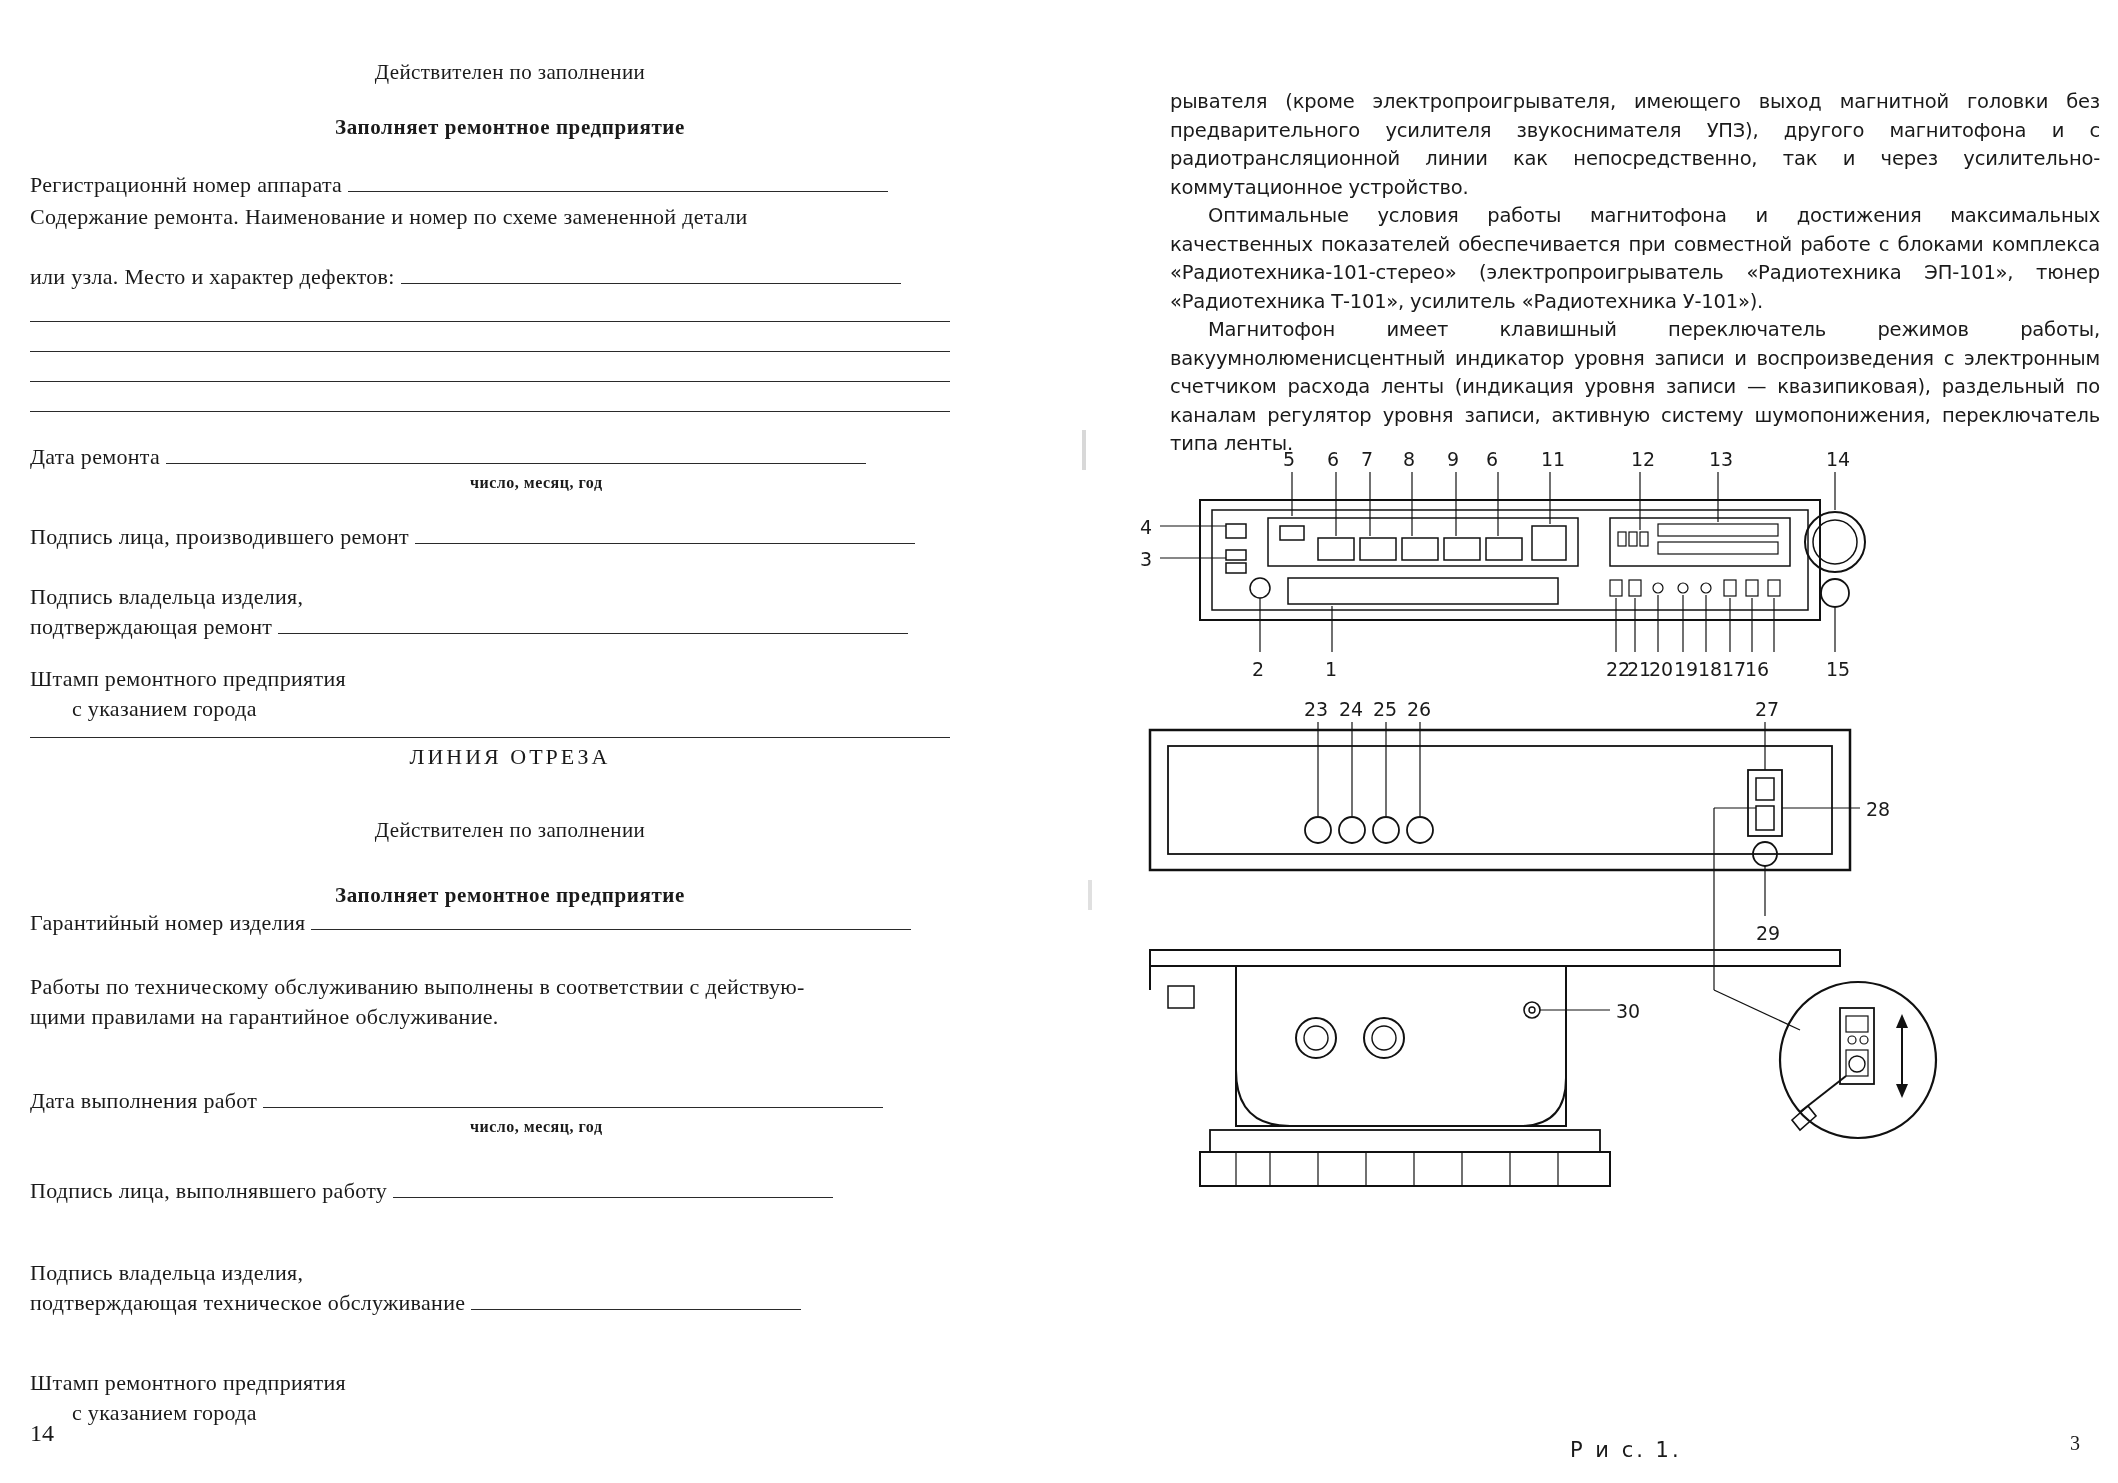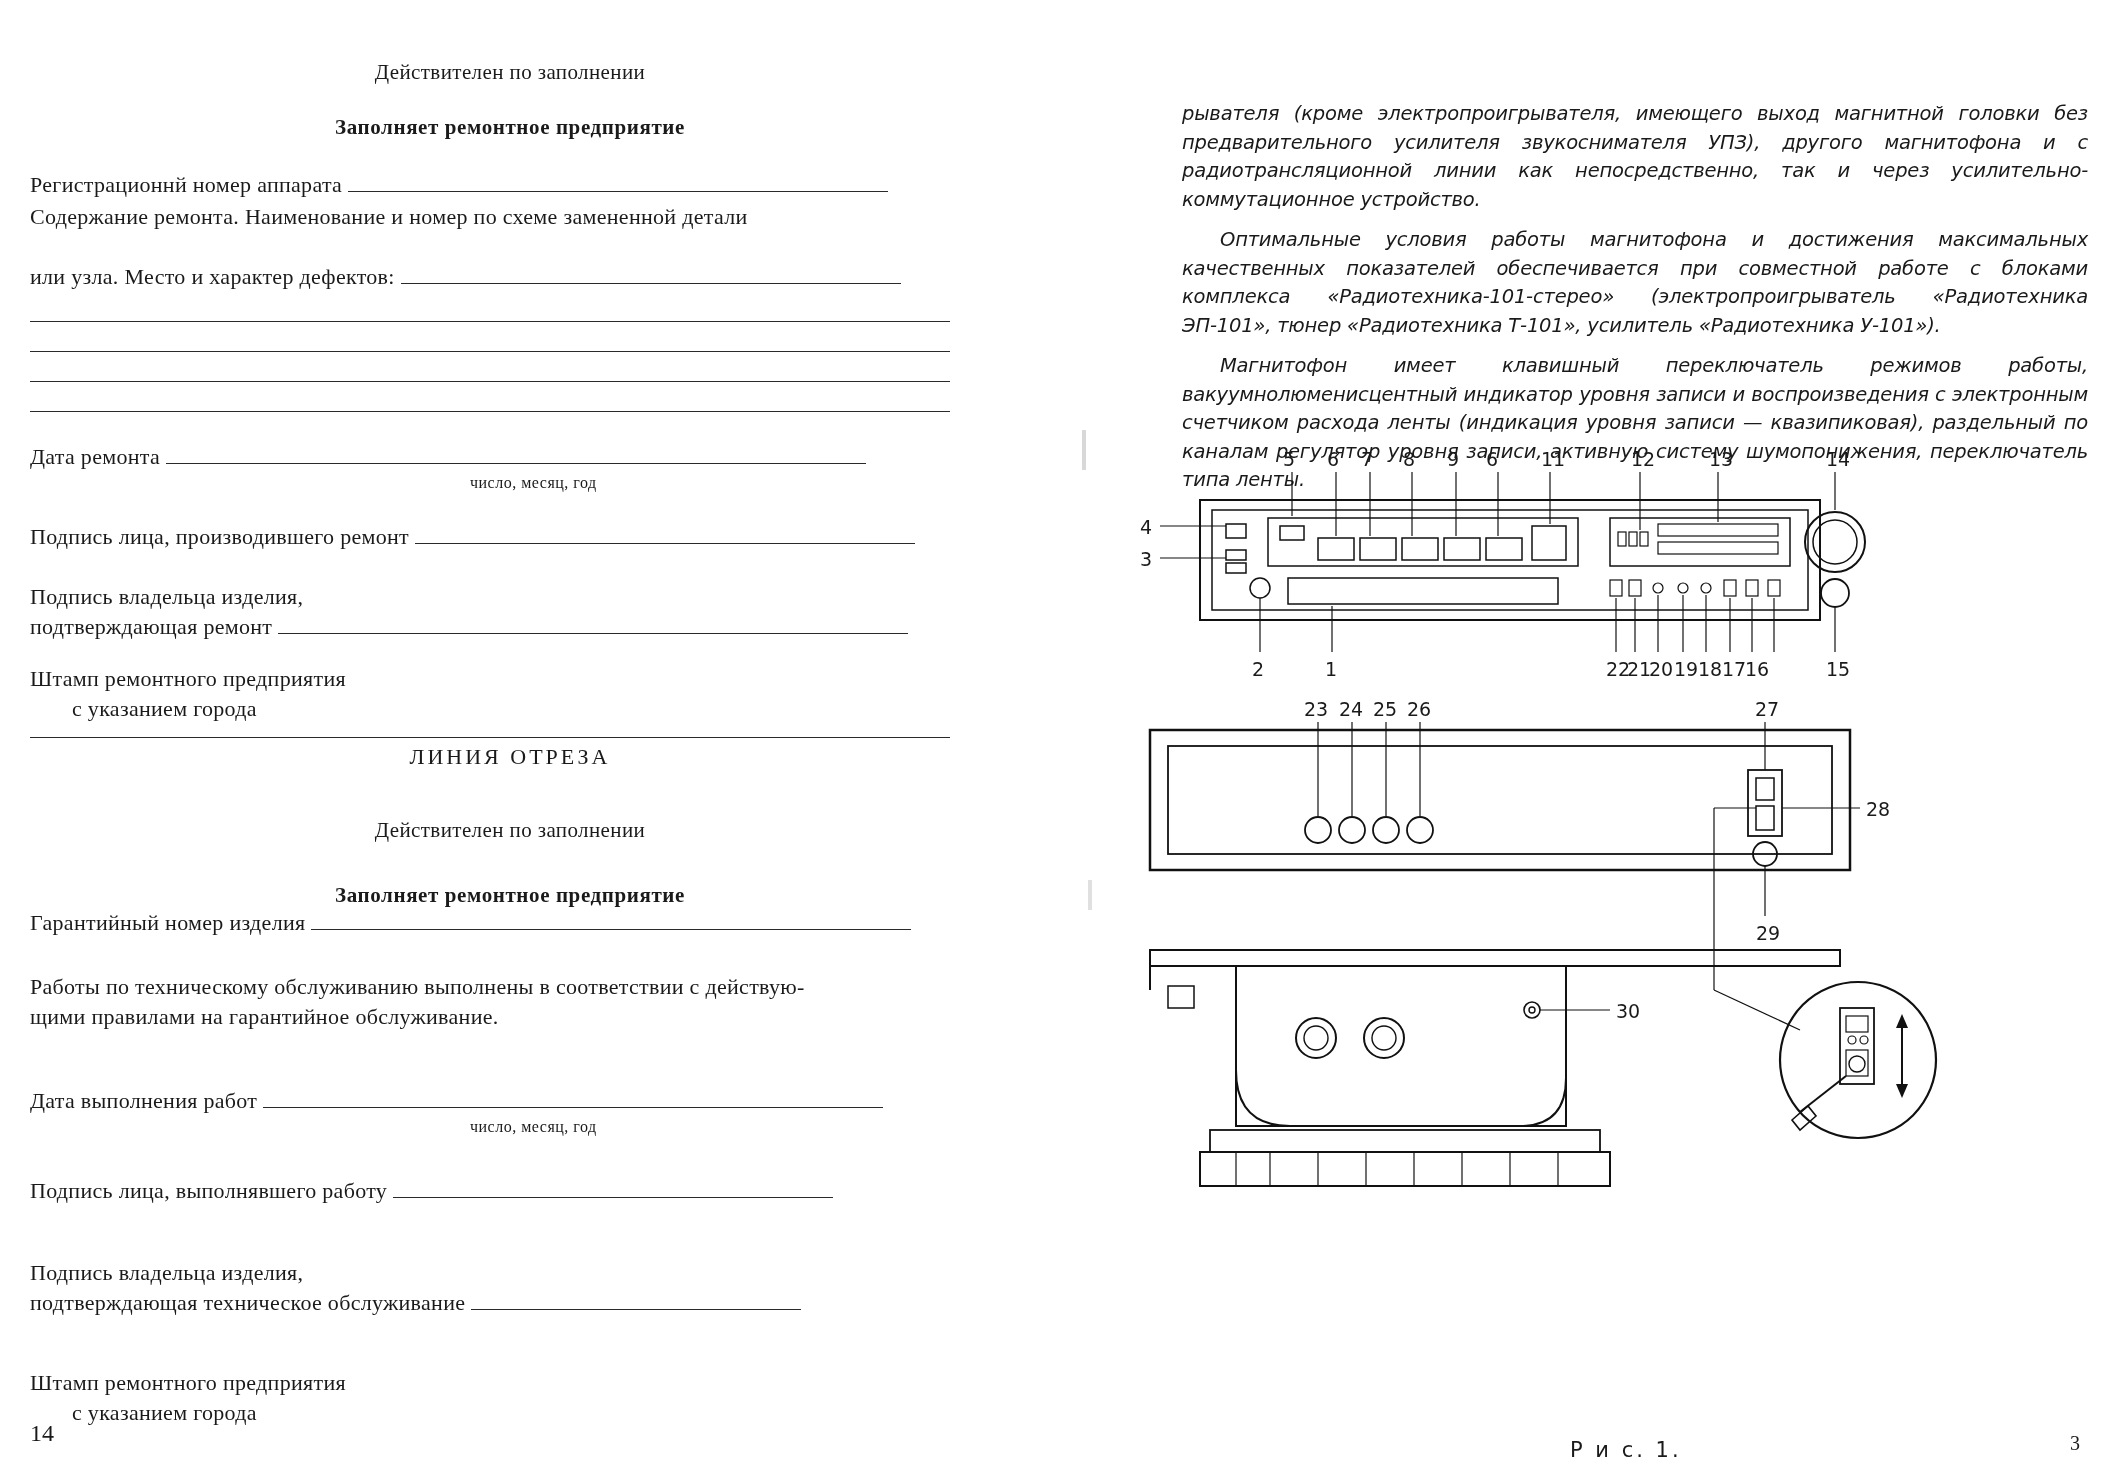--- a/index.html
+++ b/index.html
@@ -33,20 +33,21 @@
   }
   .blankline{
     border-bottom:1.6px solid #2a2a2a;
     height:1px;
     margin-top:28px;
   }
   .hint{
     font-size:16px;
     letter-spacing:.5px;
     margin-top:2px;
+    font-weight:bold;
   }
   .cutline{
     border-bottom:1.6px solid #2a2a2a;
     height:1px;
     margin-top:12px;
   }
   .cut-label{
     text-align:center;
     font-size:22px;
     letter-spacing:3px;
@@ -63,21 +64,21 @@
   
   .right{position:absolute;left:1170px;top:0;width:948px;height:1483px;}
   .rtext{
     position:absolute;left:0;top:88px;width:930px;
     font-family:"DejaVu Sans", sans-serif;
     font-size:19.5px;
     line-height:28.5px;
     text-align:justify;
     letter-spacing:-0.2px;
   }
-  .rtext p{margin:12px;font-style:italic;}
+  .rtext p{margin:0;}
   .rtext p.ind{text-indent:38px;}
 
   .figwrap{position:absolute;left:-30px;top:430px;width:980px;height:1000px;}
   .fignum{
     position:absolute;
     font-family:"DejaVu Sans", sans-serif;
     font-size:19px;
   }
   .figcap{
     position:absolute;left:430px;top:1008px;

